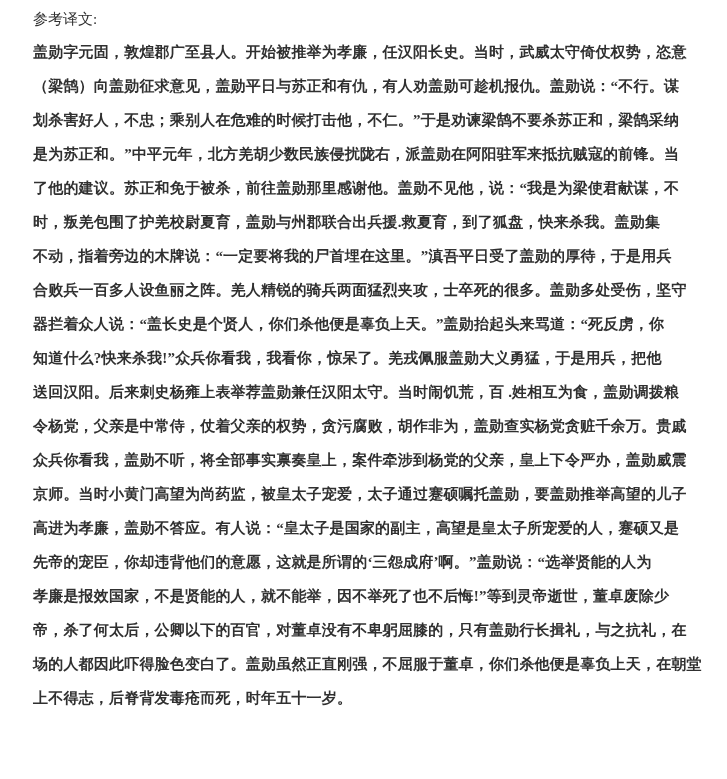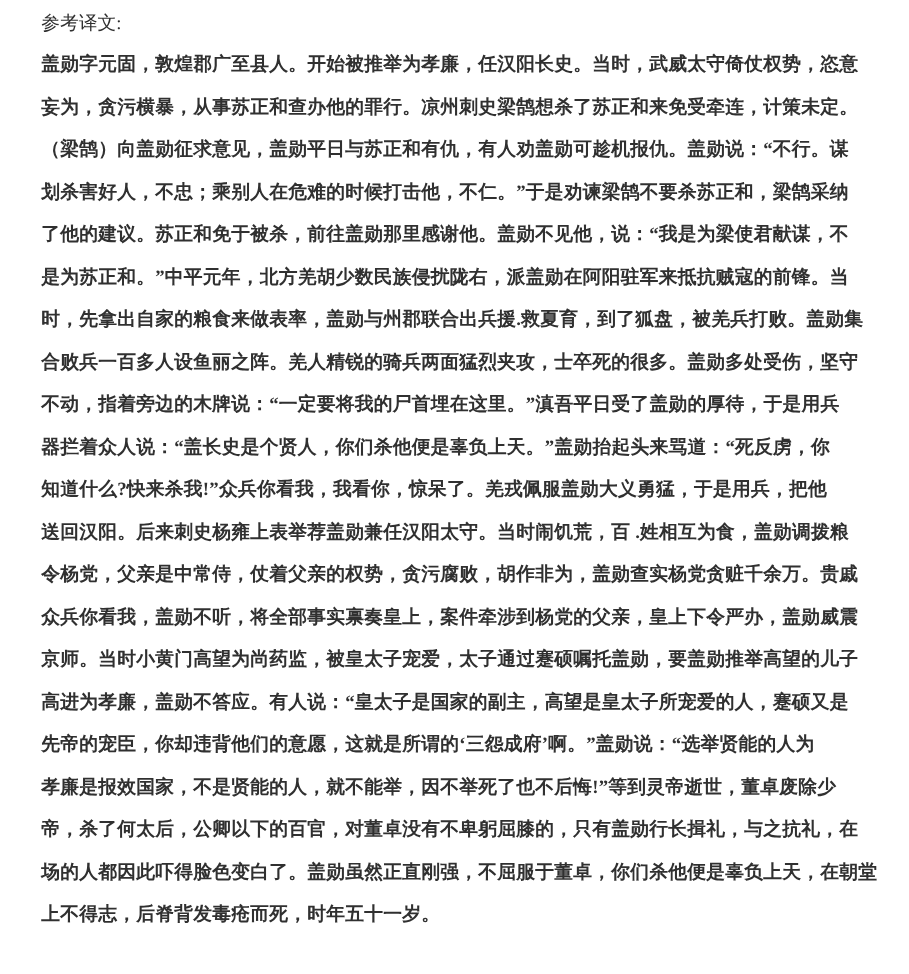--- a/index.html
+++ b/index.html
@@ -45,28 +45,27 @@
     white-space: normal;
   }
 </style>
 </head>
 <body>
 
 <div class="page">
   <div class="title">参考译文:</div>
   <div class="body-text">
     <div class="ln">盖勋字元固，敦煌郡广至县人。开始被推举为孝廉，任汉阳长史。当时，武威太守倚仗权势，恣意</div>
-    <div class="ln">妄为，贪污横暴，从事苏正和查办他的罪行。凉州刺史梁鹄想杀了苏正和来免受牵连，计策未定。</div>
     <div class="ln">（梁鹄）向盖勋征求意见，盖勋平日与苏正和有仇，有人劝盖勋可趁机报仇。盖勋说：“不行。谋</div>
     <div class="ln">划杀害好人，不忠；乘别人在危难的时候打击他，不仁。”于是劝谏梁鹄不要杀苏正和，梁鹄采纳</div>
+    <div class="ln">是为苏正和。”中平元年，北方羌胡少数民族侵扰陇右，派盖勋在阿阳驻军来抵抗贼寇的前锋。当</div>
     <div class="ln">了他的建议。苏正和免于被杀，前往盖勋那里感谢他。盖勋不见他，说：“我是为梁使君献谋，不</div>
-    <div class="ln">是为苏正和。”中平元年，北方羌胡少数民族侵扰陇右，派盖勋在阿阳驻军来抵抗贼寇的前锋。当</div>
-    <div class="ln">时，先拿出自家的粮食来做表率，盖勋与州郡联合出兵援.救夏育，到了狐盘，被羌兵打败。盖勋集</div>
+    <div class="ln">时，叛羌包围了护羌校尉夏育，盖勋与州郡联合出兵援.救夏育，到了狐盘，快来杀我。盖勋集</div>
+    <div class="ln">不动，指着旁边的木牌说：“一定要将我的尸首埋在这里。”滇吾平日受了盖勋的厚待，于是用兵</div>
     <div class="ln">合败兵一百多人设鱼丽之阵。羌人精锐的骑兵两面猛烈夹攻，士卒死的很多。盖勋多处受伤，坚守</div>
-    <div class="ln">不动，指着旁边的木牌说：“一定要将我的尸首埋在这里。”滇吾平日受了盖勋的厚待，于是用兵</div>
     <div class="ln">器拦着众人说：“盖长史是个贤人，你们杀他便是辜负上天。”盖勋抬起头来骂道：“死反虏，你</div>
     <div class="ln">知道什么?快来杀我!”众兵你看我，我看你，惊呆了。羌戎佩服盖勋大义勇猛，于是用兵，把他</div>
     <div class="ln">送回汉阳。后来刺史杨雍上表举荐盖勋兼任汉阳太守。当时闹饥荒，百 .姓相互为食，盖勋调拨粮</div>
     <div class="ln">令杨党，父亲是中常侍，仗着父亲的权势，贪污腐败，胡作非为，盖勋查实杨党贪赃千余万。贵戚</div>
     <div class="ln">众兵你看我，盖勋不听，将全部事实禀奏皇上，案件牵涉到杨党的父亲，皇上下令严办，盖勋威震</div>
     <div class="ln">京师。当时小黄门高望为尚药监，被皇太子宠爱，太子通过蹇硕嘱托盖勋，要盖勋推举高望的儿子</div>
     <div class="ln">高进为孝廉，盖勋不答应。有人说：“皇太子是国家的副主，高望是皇太子所宠爱的人，蹇硕又是</div>
     <div class="ln">先帝的宠臣，你却违背他们的意愿，这就是所谓的‘三怨成府’啊。”盖勋说：“选举贤能的人为</div>
     <div class="ln">孝廉是报效国家，不是贤能的人，就不能举，因不举死了也不后悔!”等到灵帝逝世，董卓废除少</div>
     <div class="ln">帝，杀了何太后，公卿以下的百官，对董卓没有不卑躬屈膝的，只有盖勋行长揖礼，与之抗礼，在</div>

